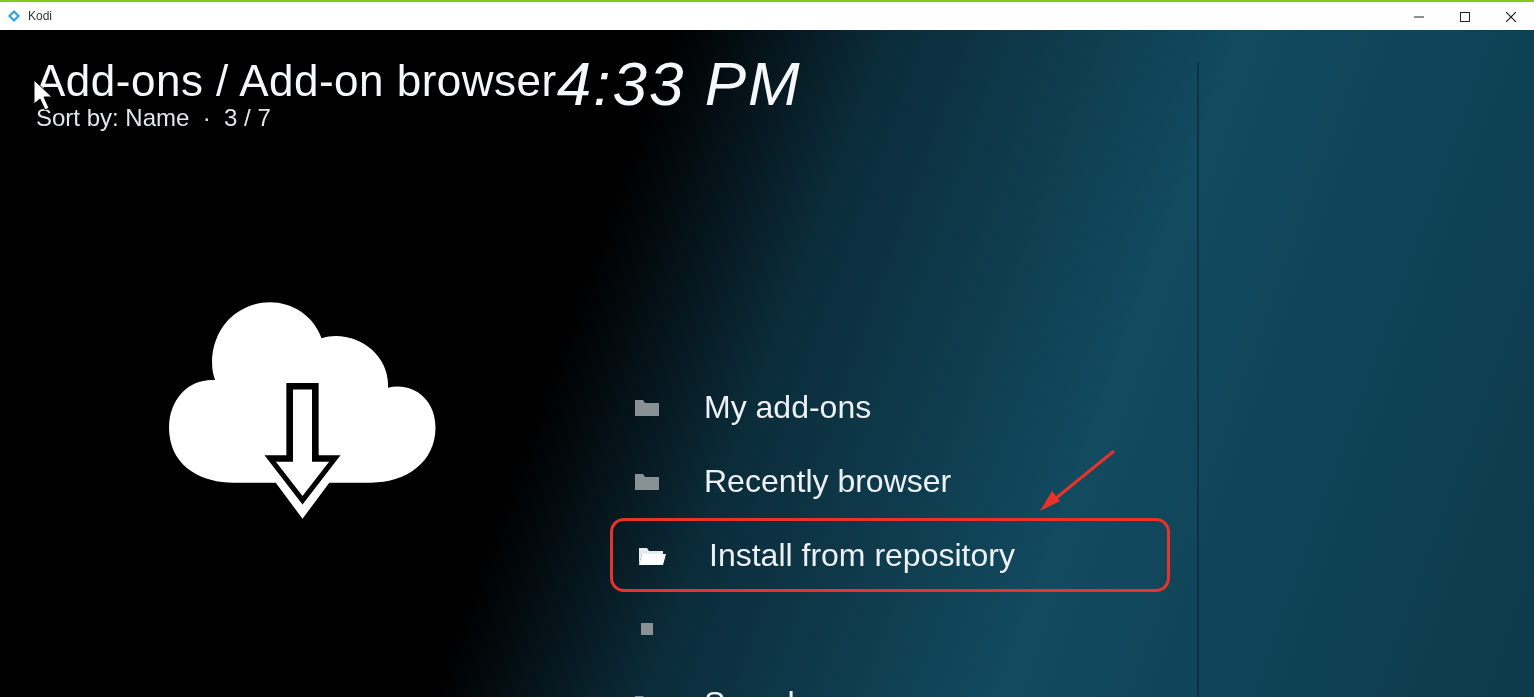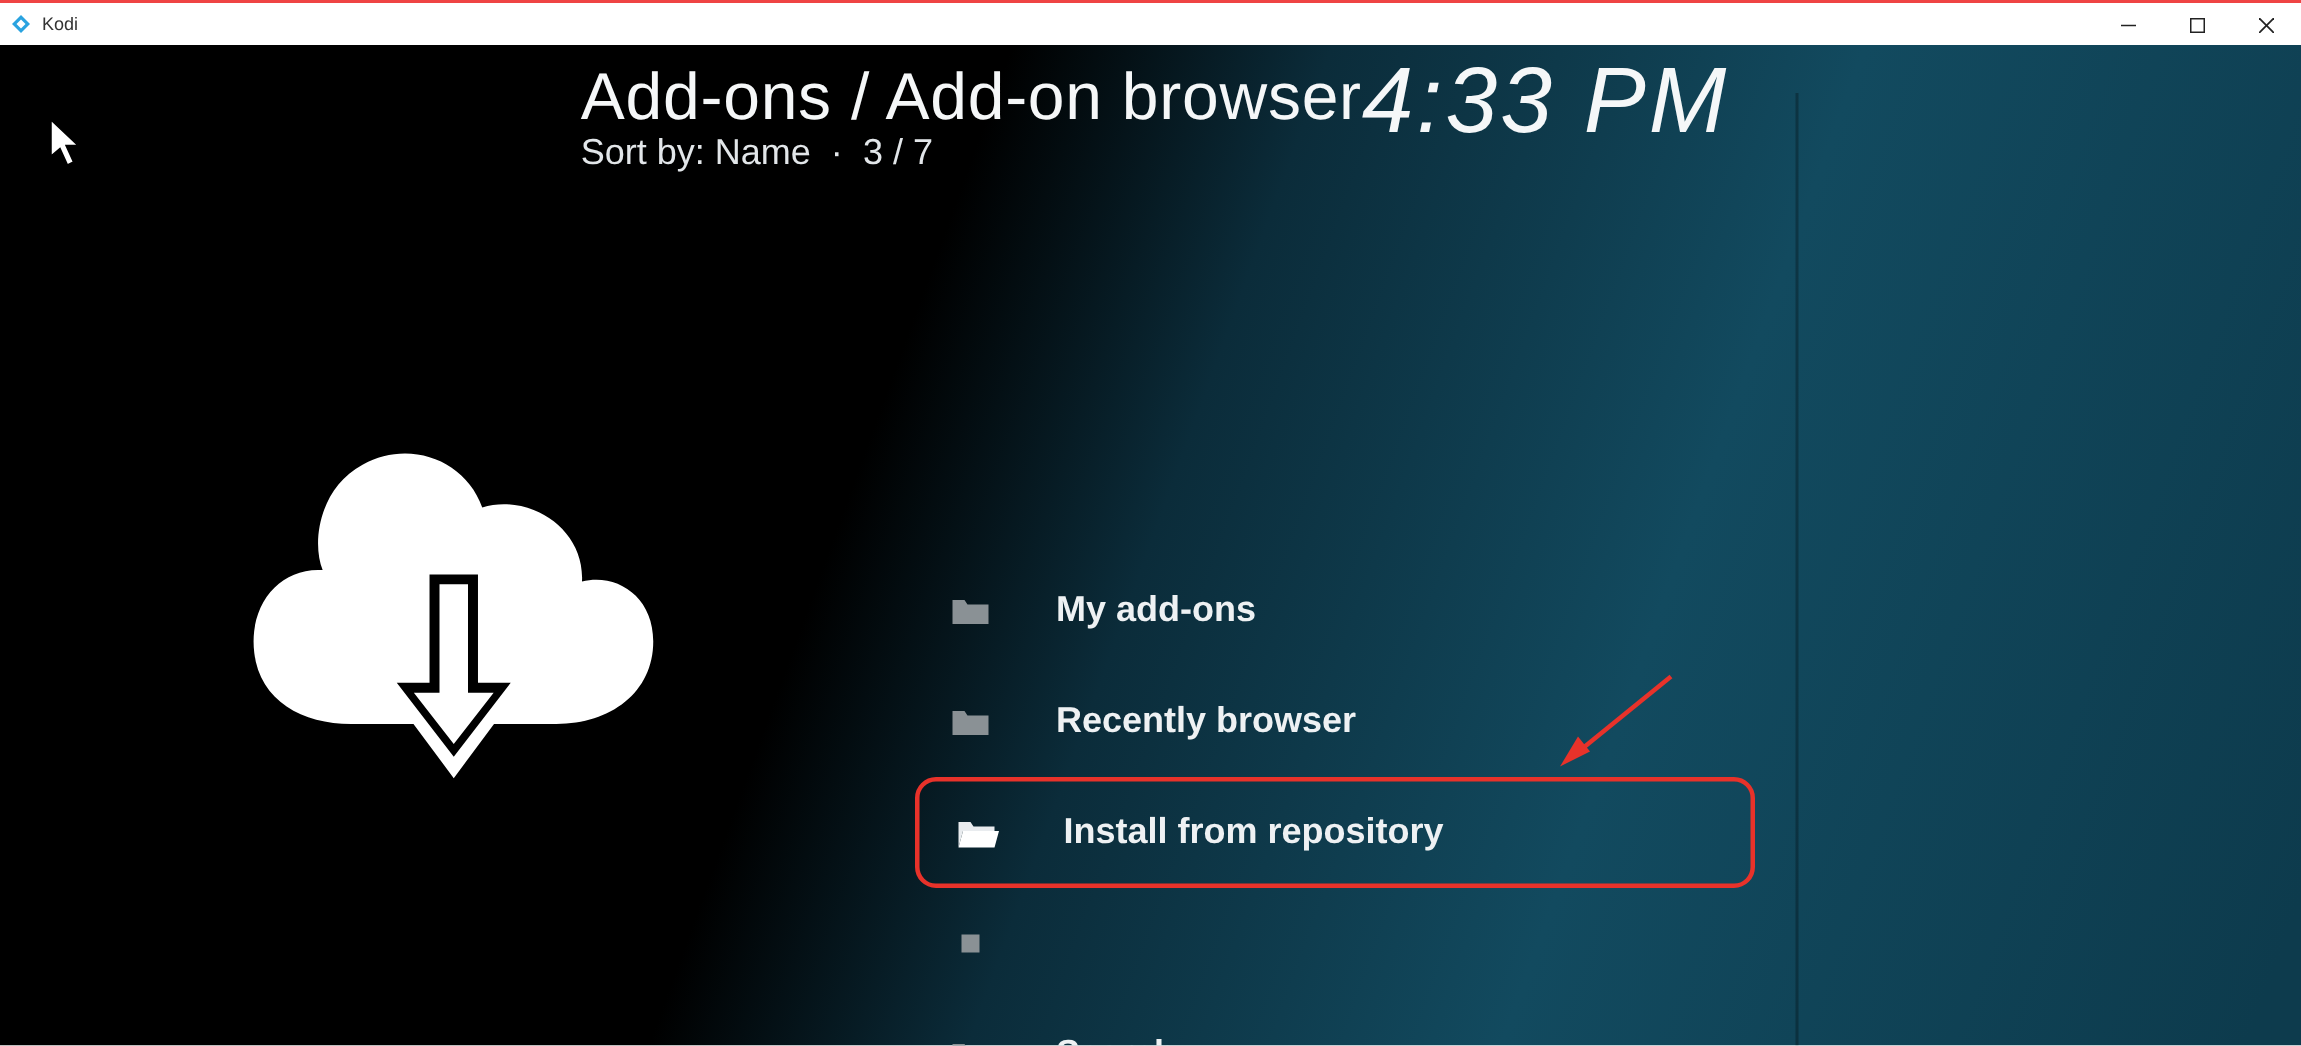--- a/index.html
+++ b/index.html
@@ -11,21 +11,21 @@
     font-family: "Segoe UI", Arial, sans-serif;
     background: #fff;
     width: 1534px;
     height: 697px;
     overflow: hidden;
     position: relative;
   }
   .titlebar {
     height: 30px;
     background: #fff;
-    border-top: 2px solid #ef4444;
+    border-top: 2px solid #84cc16;
     display: flex;
     align-items: center;
     padding: 0 6px;
     position: relative;
   }
   .titlebar .logo {
     width: 16px;
     height: 16px;
     margin-right: 6px;
     display: flex;
@@ -60,25 +60,25 @@
     position: absolute;
     top: 30px;
     left: 0;
     right: 0;
     bottom: 0;
     background: linear-gradient(110deg, #000000 0%, #000000 38%, #0b2c3a 50%, #124a5f 70%, #0d3b4d 98%);
     color: #e9ecef;
   }
   .header {
     position: absolute;
-    top: 10px;
+    top: 26px;
     left: 36px;
     right: 30px;
     display: flex;
-    justify-content: center;
+    justify-content: flex-start;
     align-items: flex-start;
   }
   .breadcrumb {
     font-size: 44px;
     font-weight: 300;
     color: #f5f7f8;
     letter-spacing: 0.5px;
   }
   .subline {
     font-size: 24px;
@@ -124,22 +124,22 @@
     border: 3px solid #e8322a;
     padding-left: 24px;
   }
   .menu-item .icon {
     width: 30px;
     display: flex;
     justify-content: center;
     margin-right: 42px;
   }
   .menu-item .label {
-    font-size: 24px;
-    font-weight: 700;
+    font-size: 32px;
+    font-weight: 400;
     color: #eef1f3;
   }
   .annotation-arrow {
     position: absolute;
     left: 1032px;
     top: 415px;
     pointer-events: none;
     z-index: 20;
   }
   .vline {

